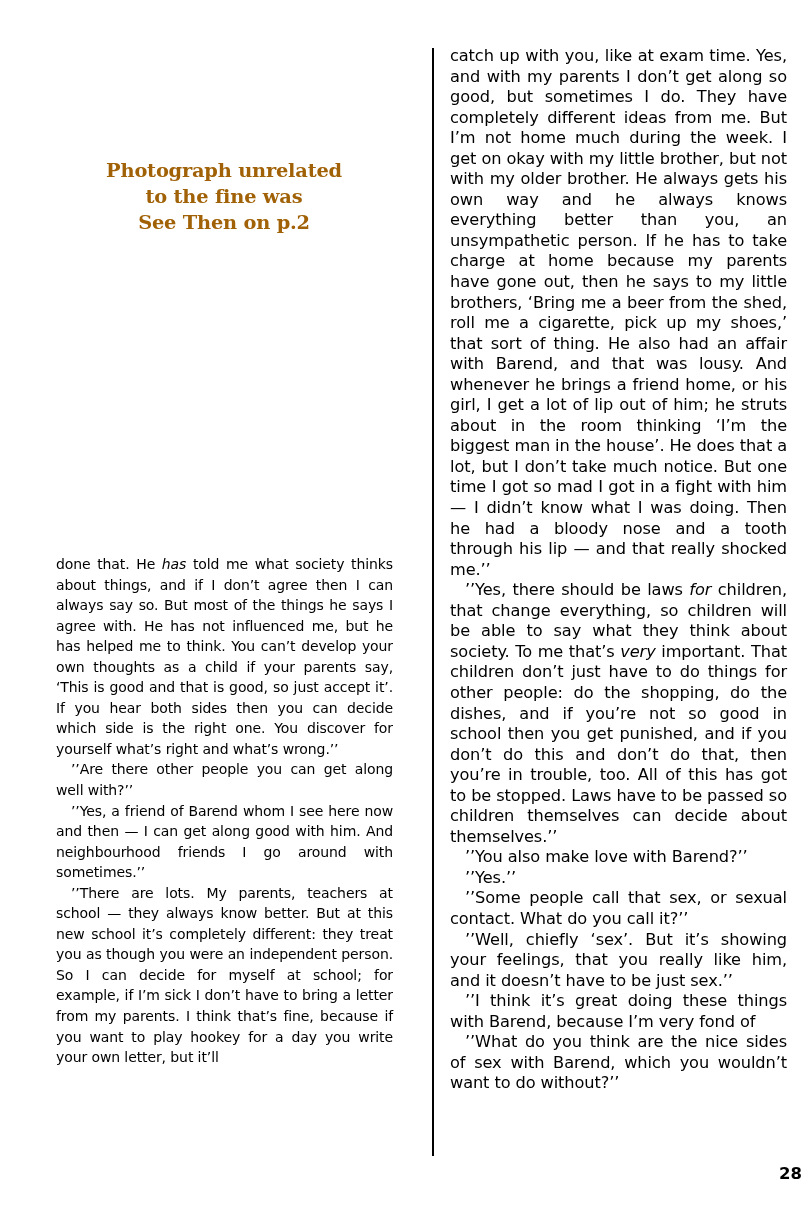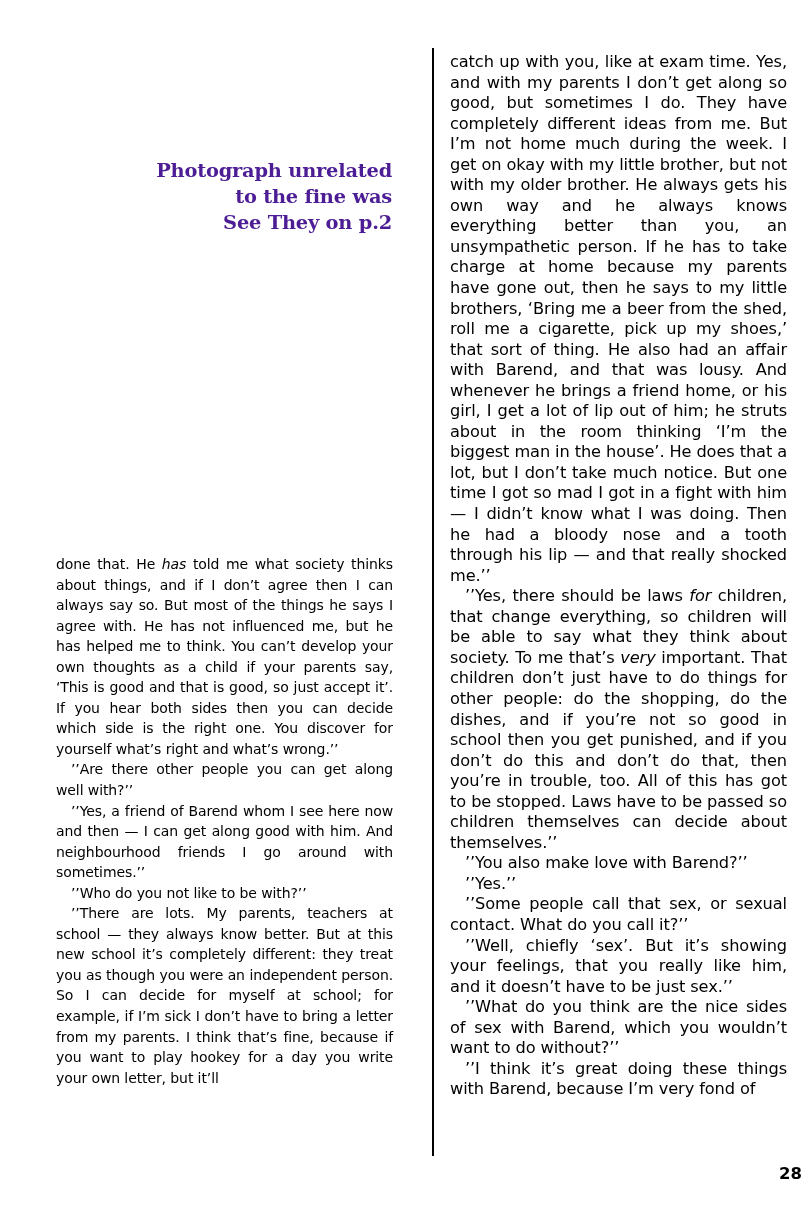--- a/index.html
+++ b/index.html
@@ -45,47 +45,47 @@
   em {
     font-style: italic;
   }
 
   
   .notice {
     position: absolute;
     left: 56px;
     top: 158px;
     width: 336px;
-    text-align: right;
+    text-align: center;
     font-family: "DejaVu Serif", serif;
     font-weight: bold;
     font-size: 19.4px;
     line-height: 26px;
     letter-spacing: -0.2px;
-    color: #4c1d95;
+    color: #a16207;
   }
   .notice-line { display: block; white-space: nowrap; }
 
   
   .left-text-block {
     position: absolute;
     left: 56px;
     top: 554px;
     width: 337px;
     font-size: 14px;
     line-height: 20.55px;
     text-align: justify;
     letter-spacing: -0.1px;
   }
 
   
   .right-text-block {
     position: absolute;
     left: 450px;
-    top: 52px;
+    top: 46px;
     width: 337px;
     font-size: 16.2px;
     line-height: 20.55px;
     text-align: justify;
     letter-spacing: -0.1px;
   }
 
   
   .page-number {
     position: absolute;
@@ -101,37 +101,36 @@
 </head>
 <body>
 
 <div class="page">
 
   <div class="column-rule"></div>
 
   <div class="notice">
       <span class="notice-line">Photograph unrelated</span>
       <span class="notice-line">to the fine was</span>
-      <span class="notice-line">See They on p.2</span>
+      <span class="notice-line">See Then on p.2</span>
     </div>
 
   <div class="left-text-block">
       <p>done that. He <em>has</em> told me what society thinks about things, and if I don’t agree then I can always say so. But most of the things he says I agree with. He has not influenced me, but he has helped me to think. You can’t develop your own thoughts as a child if your parents say, ‘This is good and that is good, so just accept it’. If you hear both sides then you can decide which side is the right one. You discover for yourself what’s right and what’s wrong.’’</p>
       <p class="indent">’’Are there other people you can get along well with?’’</p>
       <p class="indent">’’Yes, a friend of Barend whom I see here now and then — I can get along good with him. And neighbourhood friends I go around with sometimes.’’</p>
-      <p class="indent">’’Who do you not like to be with?’’</p>
       <p class="indent">’’There are lots. My parents, teachers at school — they always know better. But at this new school it’s completely different: they treat you as though you were an independent person. So I can decide for myself at school; for example, if I’m sick I don’t have to bring a letter from my parents. I think that’s fine, because if you want to play hookey for a day you write your own letter, but it’ll</p>
     </div>
 
   <div class="right-text-block">
       <p>catch up with you, like at exam time. Yes, and with my parents I don’t get along so good, but sometimes I do. They have completely different ideas from me. But I’m not home much during the week. I get on okay with my little brother, but not with my older brother. He always gets his own way and he always knows everything better than you, an unsympathetic person. If he has to take charge at home because my parents have gone out, then he says to my little brothers, ‘Bring me a beer from the shed, roll me a cigarette, pick up my shoes,’ that sort of thing. He also had an affair with Barend, and that was lousy. And whenever he brings a friend home, or his girl, I get a lot of lip out of him; he struts about in the room thinking ‘I’m the biggest man in the house’. He does that a lot, but I don’t take much notice. But one time I got so mad I got in a fight with him — I didn’t know what I was doing. Then he had a bloody nose and a tooth through his lip — and that really shocked me.’’</p>
       <p class="indent">’’Yes, there should be laws <em>for</em> children, that change everything, so children will be able to say what they think about society. To me that’s <em>very</em> important. That children don’t just have to do things for other people: do the shopping, do the dishes, and if you’re not so good in school then you get punished, and if you don’t do this and don’t do that, then you’re in trouble, too. All of this has got to be stopped. Laws have to be passed so children themselves can decide about themselves.’’</p>
       <p class="indent">’’You also make love with Barend?’’</p>
       <p class="indent">’’Yes.’’</p>
       <p class="indent">’’Some people call that sex, or sexual contact. What do you call it?’’</p>
       <p class="indent">’’Well, chiefly ‘sex’. But it’s showing your feelings, that you really like him, and it doesn’t have to be just sex.’’</p>
+      <p class="indent">’’I think it’s great doing these things with Barend, because I’m very fond of</p>
       <p class="indent">’’What do you think are the nice sides of sex with Barend, which you wouldn’t want to do without?’’</p>
-      <p class="indent">’’I think it’s great doing these things with Barend, because I’m very fond of</p>
     </div>
 
   <div class="page-number">28</div>
 
 </div>
 
 </body></html>

